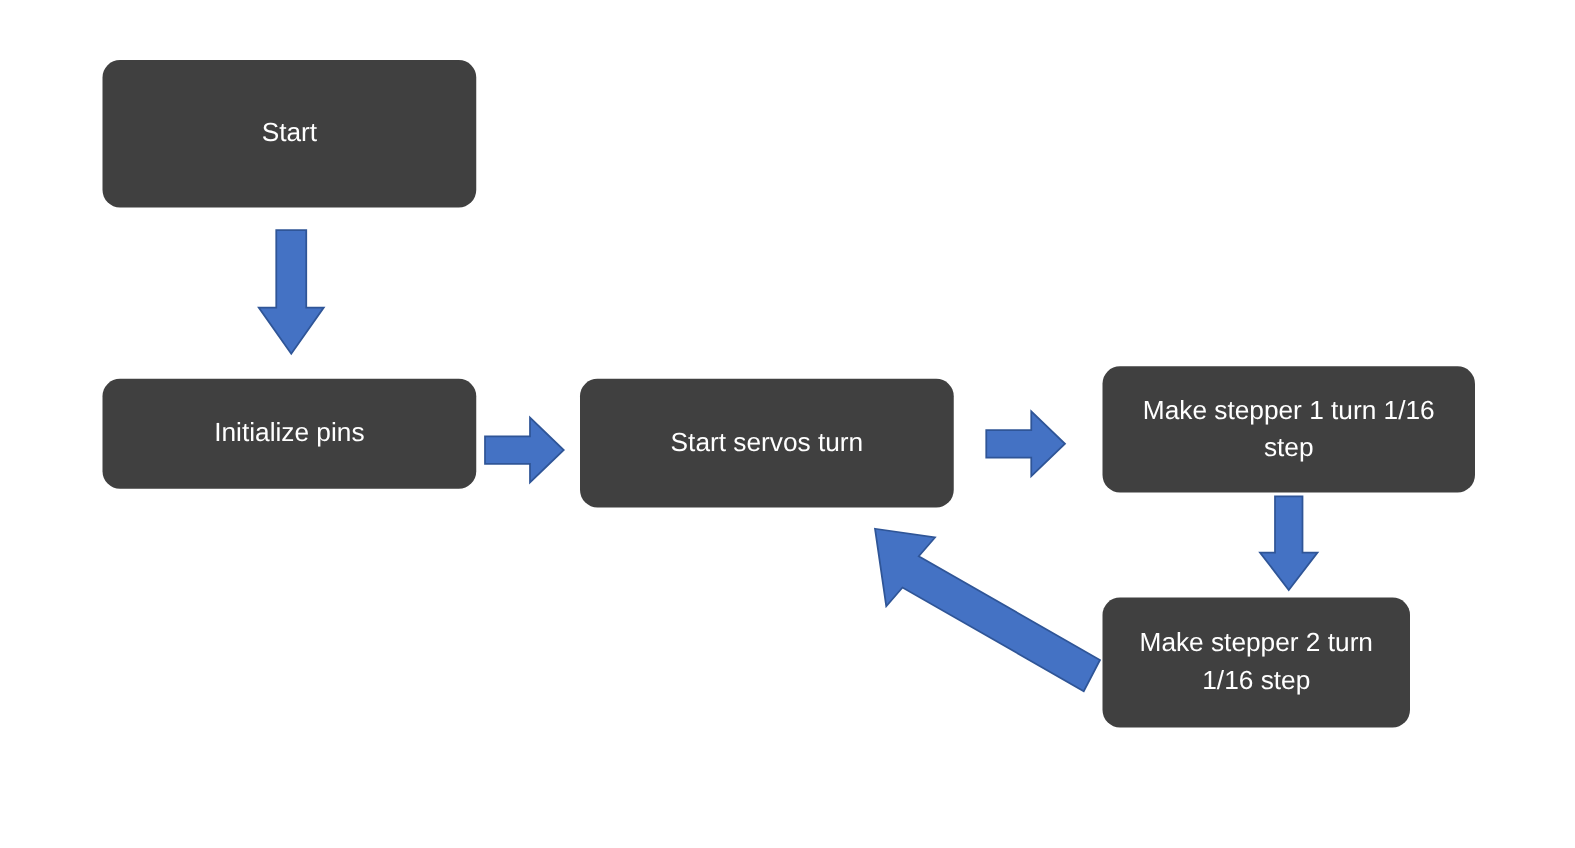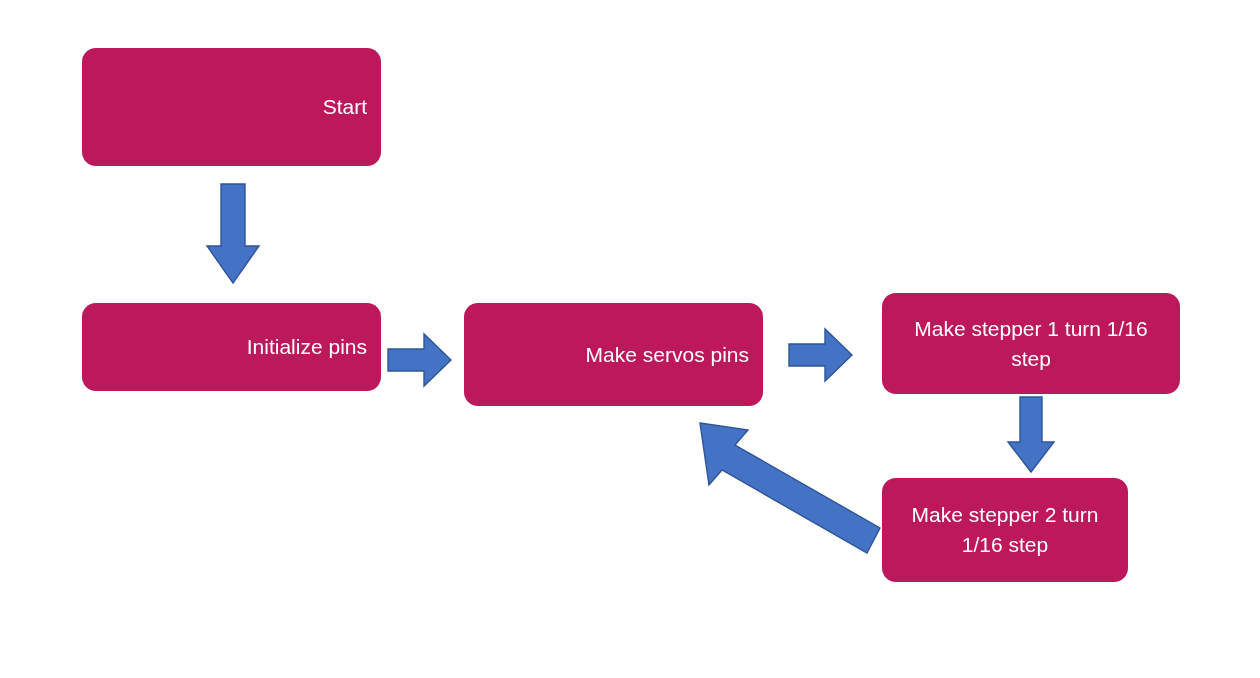--- a/index.html
+++ b/index.html
@@ -10,25 +10,25 @@
   #canvas {
     position: relative;
     width: 1260px;
     height: 678px;
     background: #ffffff;
     overflow: hidden;
     font-family: "Liberation Sans", sans-serif;
   }
   .node {
     position: absolute;
-    background: #be185d;
+    background: #404040;
     border-radius: 14px;
     display: flex;
     align-items: center;
-    justify-content: flex-end;
+    justify-content: center;
     box-sizing: border-box;
     padding: 4px 14px;
   }
   .node-label {
     color: #ffffff;
     font-size: 21px;
     line-height: 1.42;
     text-align: center;
     font-family: "Liberation Sans", sans-serif;
     white-space: pre-line;
@@ -67,21 +67,21 @@
     <span class="node-label">Initialize pins</span>
   </div>
 
   <div class="connector" style="left:388px; top:333px; width:64px; height:54px;">
     <svg width="64" height="54" viewBox="0 0 64 54">
       <polygon class="arrow-shape" points="0,16 36,16 36,1 63,27 36,53 36,38 0,38"></polygon>
     </svg>
   </div>
 
   <div class="node" style="left:464px; top:303px; width:299px; height:103px;">
-    <span class="node-label">Make servos pins</span>
+    <span class="node-label">Start servos turn</span>
   </div>
 
   <div class="connector" style="left:789px; top:328px; width:64px; height:54px;">
     <svg width="64" height="54" viewBox="0 0 64 54">
       <polygon class="arrow-shape" points="0,16 36,16 36,1 63,27 36,53 36,38 0,38"></polygon>
     </svg>
   </div>
 
   <div class="node" style="left:882px; top:293px; width:298px; height:101px;">
     <span class="node-label">Make stepper 1 turn 1/16 step</span>

